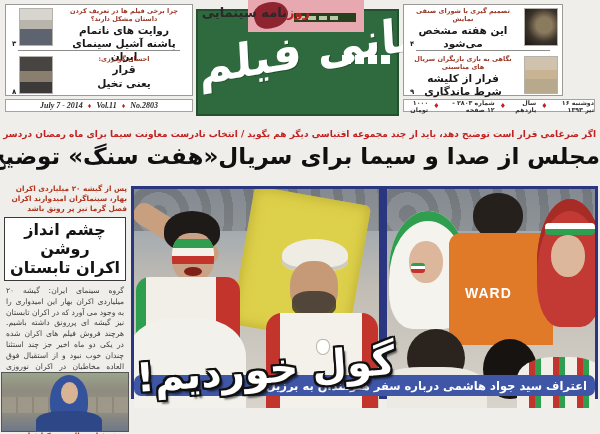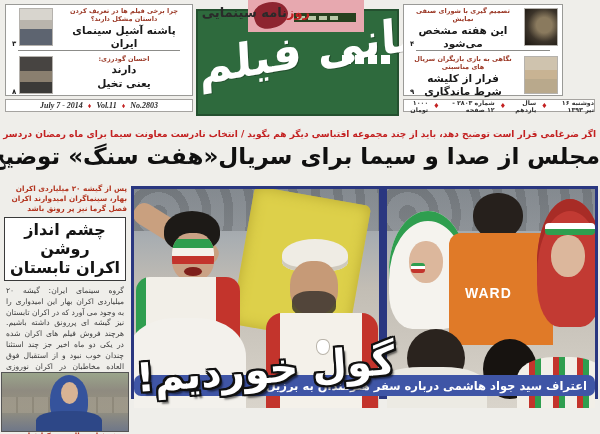--- a/index.html
+++ b/index.html
@@ -158,30 +158,31 @@
 </head>
 <body>
 
 <div id="page">
 
   <div class="hbox left-box">
     <div class="teaser">
       <div class="tphoto p-man-suit"></div>
       <div class="ttext">
         <div class="tkicker">چرا برخی فیلم ها در تعریف کردن داستان مشکل دارند؟</div>
+        <div class="ttitle">روایت های ناتمام</div>
         <div class="ttitle">پاشنه آشیل سینمای ایران</div>
       </div>
       <span class="tpage">۳</span>
     </div>
     <div class="tdivider"></div>
     <div class="teaser">
       <div class="tphoto p-man-hair"></div>
       <div class="ttext">
         <div class="tkicker">احسان گودرزی:</div>
-        <div class="ttitle">دارند</div>
+        <div class="ttitle">قرار</div>
         <div class="ttitle">یعنی تخیل</div>
       </div>
       <span class="tpage">۸</span>
     </div>
   </div>
 
   <div class="datestrip left-datestrip">
     <span>July 7 - 2014</span>
     <span class="diamond">♦</span>
     <span>Vol.11</span>

